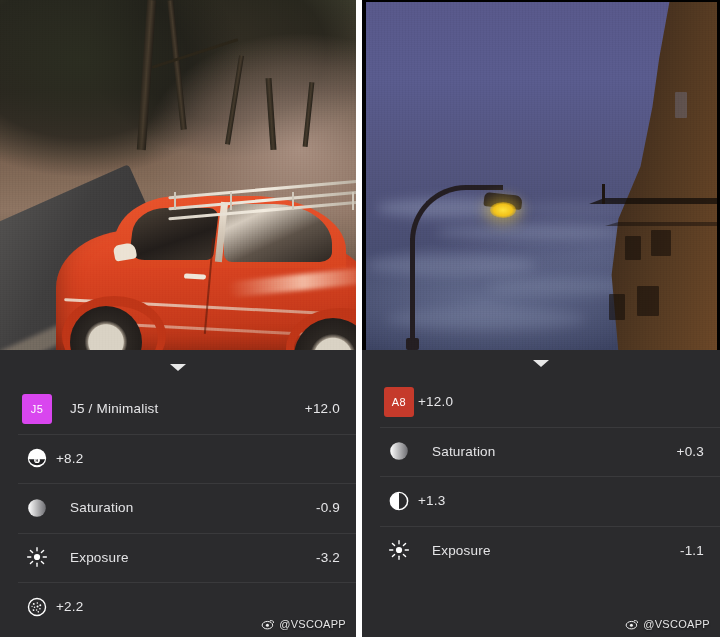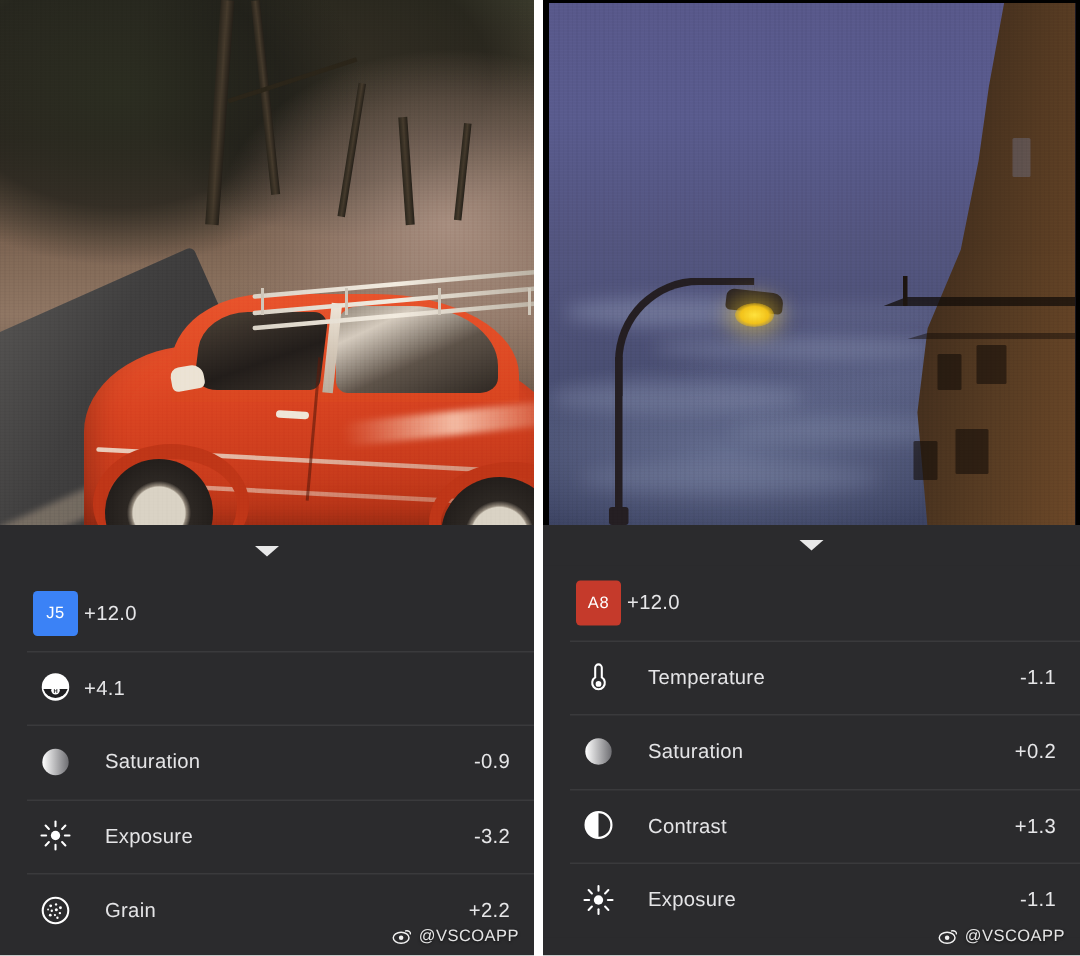--- a/index.html
+++ b/index.html
@@ -353,35 +353,36 @@
     </div>
 
     <div class="handle-row">
       <div class="chevron"></div>
     </div>
 
     <div class="adjust-list">
 
       <div class="row">
         <div class="row-icon">
-          <div class="preset-badge" style="background:#3b82f6">J5</div>
-        </div>
+          <div class="preset-badge" style="background:#d946ef">J5</div>
+        </div>
+        <div class="row-label">J5 / Minimalist</div>
         <div class="row-value">+12.0</div>
       </div>
 
       <div class="row">
         <div class="row-icon">
           <svg class="ic" viewBox="0 0 24 24">
             <circle cx="12" cy="12" r="10" fill="#fff"></circle>
             <path d="M3.2 13.4 A9.2 9.2 0 0 0 20.8 13.4 Z" fill="#1f1f21"></path>
             <circle cx="12" cy="14.4" r="3.1" fill="#fff"></circle>
             <text x="12" y="16.1" font-family="Liberation Sans, sans-serif" font-size="4.2" fill="#1f1f21" text-anchor="middle" font-weight="bold">H</text>
           </svg>
         </div>
-        <div class="row-value">+4.1</div>
+        <div class="row-value">+8.2</div>
       </div>
 
       <div class="row">
         <div class="row-icon">
           <svg class="ic" viewBox="0 0 24 24">
             <defs>
               <linearGradient id="satGradL" x1="0" y1="0" x2="1" y2="0">
                 <stop offset="0%" stop-color="#ffffff"></stop>
                 <stop offset="100%" stop-color="#6e6e72"></stop>
               </linearGradient>
@@ -424,21 +425,20 @@
                 <circle cx="9.3" cy="12.2" r="0.85"></circle>
               <circle cx="12.6" cy="11.4" r="1.1"></circle>
                 <circle cx="15.2" cy="13.9" r="0.9"></circle>
               <circle cx="8.2" cy="15.4" r="1.0"></circle>
                 <circle cx="11.6" cy="15.3" r="0.8"></circle>
               <circle cx="13.4" cy="17.3" r="0.85"></circle>
                 <circle cx="6.6" cy="11.3" r="0.7"></circle>
             </g>
           </svg>
         </div>
-        <div class="row-label">Grain</div>
         <div class="row-value">+2.2</div>
       </div>
 
     </div>
 
     <div class="watermark">
       <svg class="weibo-eye" viewBox="0 0 24 20">
         <ellipse cx="11" cy="12" rx="9" ry="6.4" fill="none" stroke="#f2f2f2" stroke-width="1.7"></ellipse>
         <circle cx="11" cy="12" r="2.6" fill="#f2f2f2"></circle>
         <path d="M16 4.2 C19.2 3.4 22 5 21.6 7.6" fill="none" stroke="#f2f2f2" stroke-width="1.6" stroke-linecap="round"></path>
@@ -488,55 +488,44 @@
 
     <div class="adjust-list">
 
       <div class="row">
         <div class="row-icon">
           <div class="preset-badge" style="background:#c53a2b">A8</div>
         </div>
         <div class="row-value">+12.0</div>
       </div>
 
-      <div class="row">
-        <div class="row-icon">
-          <svg class="ic" viewBox="0 0 24 24">
-            <path d="M12 3.2 a2.4 2.4 0 0 1 2.4 2.4 v7.1 a4.6 4.6 0 1 1 -4.8 0 V5.6 A2.4 2.4 0 0 1 12 3.2 Z" fill="none" stroke="#fff" stroke-width="1.5"></path>
-            <circle cx="12" cy="17.4" r="2.1" fill="#fff"></circle>
-          </svg>
-        </div>
-        <div class="row-label">Temperature</div>
-        <div class="row-value">-1.1</div>
-      </div>
 
       <div class="row">
         <div class="row-icon">
           <svg class="ic" viewBox="0 0 24 24">
             <defs>
               <linearGradient id="satGradR" x1="0" y1="0" x2="1" y2="0">
                 <stop offset="0%" stop-color="#ffffff"></stop>
                 <stop offset="100%" stop-color="#6e6e72"></stop>
               </linearGradient>
             </defs>
             <circle cx="12" cy="12" r="9.6" fill="url(#satGradR)"></circle>
           </svg>
         </div>
         <div class="row-label">Saturation</div>
-        <div class="row-value">+0.2</div>
+        <div class="row-value">+0.3</div>
       </div>
 
       <div class="row">
         <div class="row-icon">
           <svg class="ic" viewBox="0 0 24 24">
             <circle cx="12" cy="12" r="9.4" fill="none" stroke="#fff" stroke-width="1.6"></circle>
             <path d="M12 2.6 a9.4 9.4 0 0 0 0 18.8 Z" fill="#fff"></path>
           </svg>
         </div>
-        <div class="row-label">Contrast</div>
         <div class="row-value">+1.3</div>
       </div>
 
       <div class="row">
         <div class="row-icon">
           <svg class="ic" viewBox="0 0 24 24">
             <circle cx="12" cy="12" r="3.4" fill="#fff"></circle>
             <g stroke="#fff" stroke-width="1.5" stroke-linecap="round">
               <line x1="12" y1="1.8" x2="12" y2="5.2"></line>
               <line x1="12" y1="18.8" x2="12" y2="22.2"></line>

